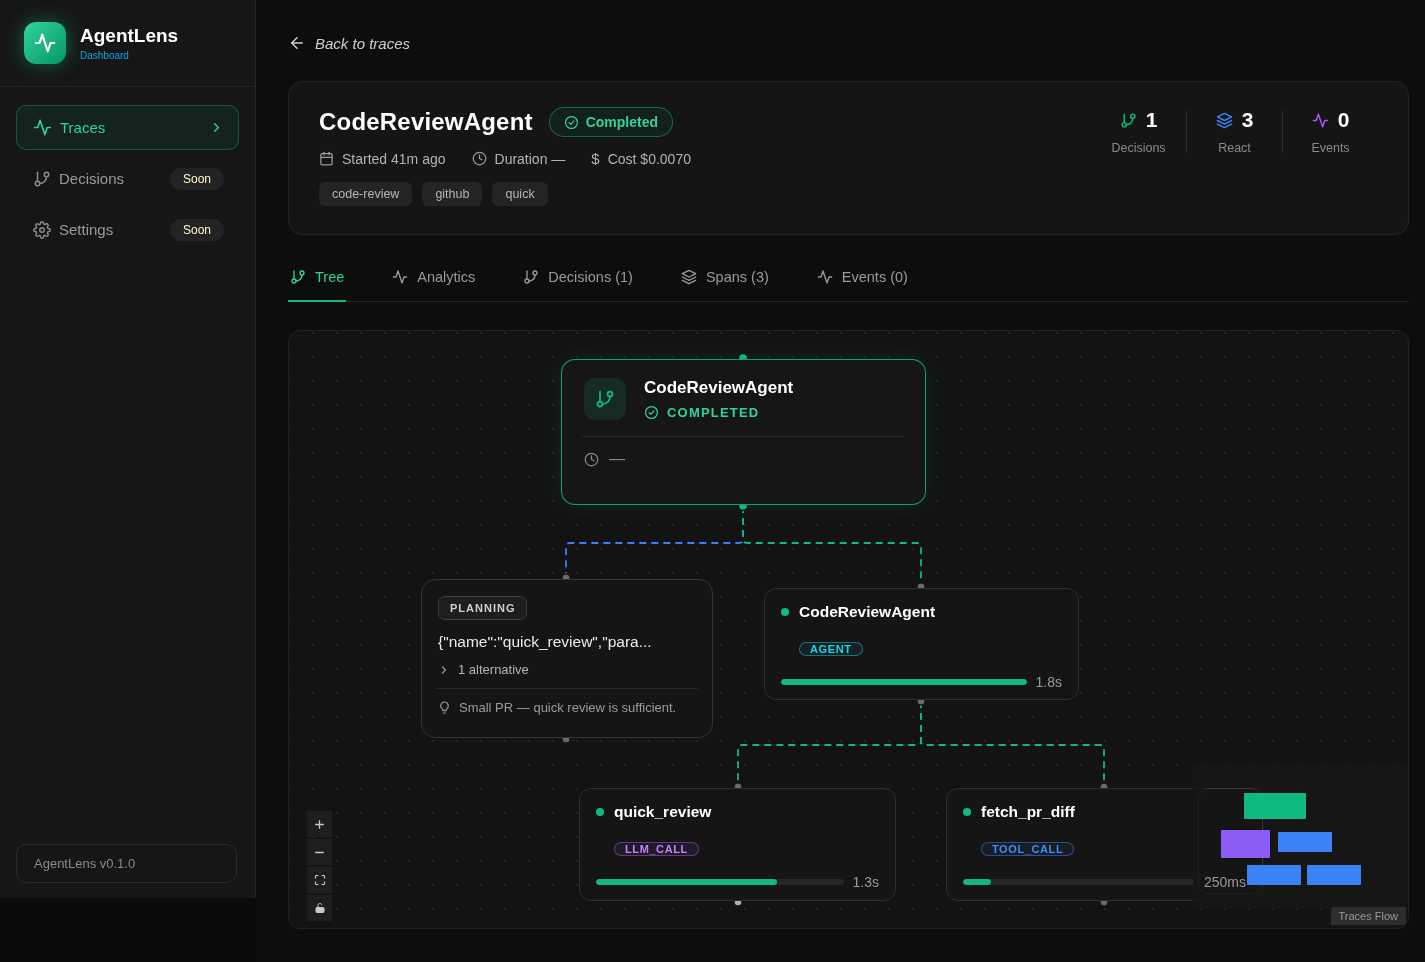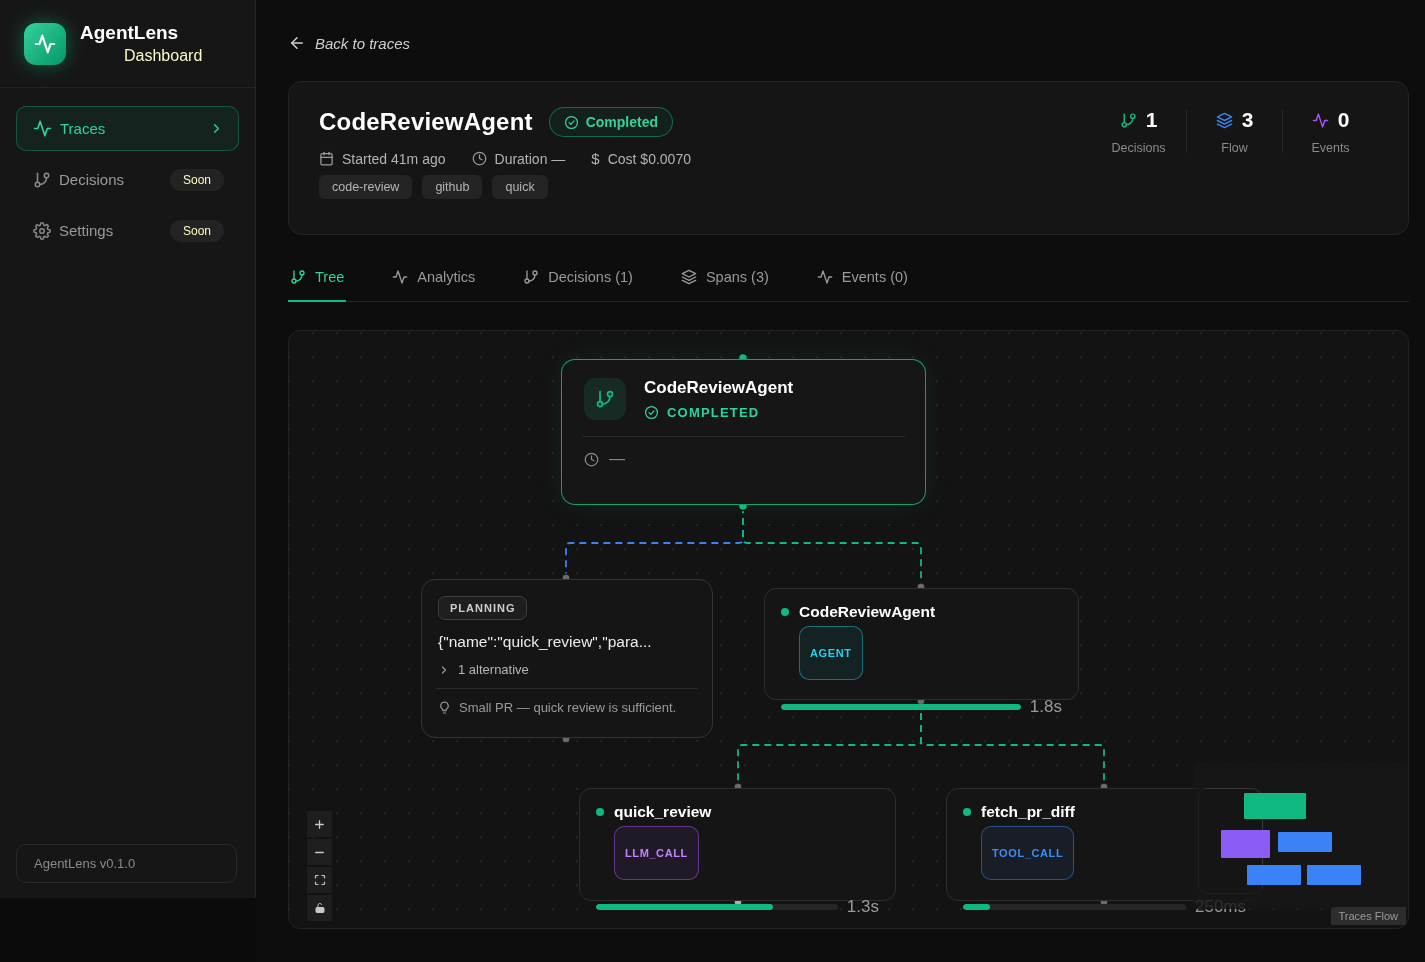--- a/index.html
+++ b/index.html
@@ -10,21 +10,21 @@
   
   .sidebar { position:absolute; left:0; top:0; width:256px; height:898px;
     background:#161616; border-right:1px solid #242424; }
   .sb-header { display:flex; align-items:center; gap:14px; padding:22px 20px 22px 24px;
     border-bottom:1px solid #232323; }
   .logo { width:42px; height:42px; border-radius:12px; flex:0 0 auto;
     background:linear-gradient(135deg,#34d399,#059669);
     box-shadow:0 0 20px rgba(16,185,129,.45);
     display:flex; align-items:center; justify-content:center; }
   .sb-title { font-size:19px; font-weight:bold; color:#fff; }
-  .sb-sub { font-size:16px; color:#fef9c3; margin-top:3px;margin-left:44px; }
+  .sb-sub { font-size:10px; color:#0ea5e9; margin-top:3px; }
   .sb-nav { padding:18px 16px; display:flex; flex-direction:column; gap:6px; }
   .nav-item { display:flex; align-items:center; gap:8px; height:45px; padding:0 14px 0 16px;
     border-radius:10px; font-size:15px; color:#9a9a9a; cursor:pointer; border:1px solid transparent; }
   .nav-item.active { background:rgba(16,185,129,.08); border-color:rgba(16,185,129,.35); color:#2dd4a0; }
   .nav-item .nav-label { flex:1; }
   .soon { background:#232323; color:#fef9c3; font-size:12px; padding:4px 13px; border-radius:999px; }
   .sb-footer { position:absolute; left:16px; right:18px; bottom:15px; border:1px solid #2a2a2a;
     border-radius:10px; padding:11px 17px; font-size:13px; color:#8a8a8a; }
 
   
@@ -35,21 +35,21 @@
   .trace-card { position:absolute; left:32px; top:81px; width:1121px; height:154px;
     background:#151515; border:1px solid #242424; border-radius:14px; padding:25px 30px; }
   .title-row { display:flex; align-items:center; gap:16px; }
   .trace-title { font-size:24px; font-weight:bold; color:#fff; letter-spacing:.2px; }
   .status-pill { display:flex; align-items:center; gap:7px; padding:6px 14px; border-radius:999px;
     border:1px solid rgba(16,185,129,.5); background:rgba(16,185,129,.07);
     color:#34d399; font-size:14px; font-weight:600; }
   .meta-row { display:flex; align-items:center; gap:26px; margin-top:13px;
     font-size:14px; color:#b3b3b3; }
   .meta-item { display:flex; align-items:center; gap:8px; }
-  .tag-row { display:flex; gap:10px; margin-top:8px; }
+  .tag-row { display:flex; gap:10px; margin-top:15px; }
   .tag { background:#242424; color:#b5b5b5; font-size:12.5px; padding:5px 13px; border-radius:6px; }
   .stats { position:absolute; right:30px; top:26px; display:flex; align-items:stretch; }
   .stat { width:95px; text-align:center; }
   .stat-top { display:flex; align-items:center; justify-content:center; gap:9px; }
   .stat-value { font-size:21px; font-weight:bold; color:#fff; }
   .stat-label { margin-top:9px; font-size:12.5px; color:#8a8a8a; }
   .stat-div { width:1px; background:#2a2a2a; margin:2px 0; }
 
   
   .tabbar { position:absolute; left:32px; top:263px; width:1121px; display:flex; gap:44px;
@@ -83,29 +83,29 @@
   .dec-badge { display:inline-block; border:1px solid #3d3d3d; background:#1e1e1e; color:#cfcfcf;
     font-size:11px; font-weight:bold; letter-spacing:1px; padding:5px 11px; border-radius:7px; }
   .dec-json { margin-top:13px; font-size:15.5px; color:#ececec; white-space:nowrap; overflow:hidden; }
   .dec-alt { display:flex; align-items:center; gap:8px; margin-top:11px; font-size:13px; color:#b5b5b5; cursor:pointer; }
   .dec-div { border-top:1px solid #2a2a2a; margin:11px -2px 0 -2px; }
   .dec-reason { display:flex; align-items:center; gap:8px; margin-top:11px; font-size:13px; color:#9a9a9a; }
 
   .span-title-row { display:flex; align-items:center; gap:10px; }
   .span-dot { width:8px; height:8px; border-radius:50%; background:#10b981; flex:0 0 auto; }
   .span-title { font-size:15.5px; font-weight:600; color:#fff; }
-  .span-badge { display:inline-block; margin:5px 0 0 18px; font-size:11px; font-weight:bold;
-    letter-spacing:.6px; padding:20px 10px; border-radius:10px; border:1px solid; }
+  .span-badge { display:inline-block; margin:21px 0 0 18px; font-size:11px; font-weight:bold;
+    letter-spacing:.6px; padding:0 10px; border-radius:10px; border:1px solid; }
   .badge-agent { color:#22d3ee; border-color:rgba(34,211,238,.45); background:rgba(34,211,238,.07); }
   .badge-llm { color:#c084fc; border-color:rgba(168,85,247,.5); background:rgba(168,85,247,.08); }
   .badge-tool { color:#3f8df6; border-color:rgba(59,130,246,.5); background:rgba(59,130,246,.08); }
   .progress-row { display:flex; align-items:center; gap:9px; margin-top:17px; }
   .track { flex:1; height:6px; border-radius:3px; background:#262626; overflow:hidden; }
   .fill { height:100%; border-radius:3px; background:#10b981; }
-  .dur { font-size:17px; color:#9a9a9a; flex:0 0 auto; }
+  .dur { font-size:14px; color:#9a9a9a; flex:0 0 auto; }
   .node-agent { left:475px; top:257px; width:315px; height:112px; }
   .node-llm { left:290px; top:457px; width:317px; height:113px; }
   .node-tool { left:657px; top:457px; width:317px; height:113px; }
 
   
   .controls { position:absolute; left:18px; top:480px; z-index:5; display:flex;
     flex-direction:column; gap:2px; }
   .ctrl-btn { width:25px; height:26px; background:#1e1e1e; display:flex; align-items:center;
     justify-content:center; cursor:pointer; color:#c9c9c9; }
 
@@ -265,21 +265,21 @@
           <div class="stat-top">
             <span>
               <svg width="17" height="17" viewBox="0 0 24 24" fill="none" stroke="#3b82f6" stroke-width="2.1" stroke-linecap="round" stroke-linejoin="round">
                   <polygon points="12 2 2 7 12 12 22 7 12 2"></polygon>
                   <polyline points="2 17 12 22 22 17"></polyline>
                   <polyline points="2 12 12 17 22 12"></polyline>
                 </svg>
             </span>
             <span class="stat-value">3</span>
           </div>
-          <div class="stat-label">Flow</div>
+          <div class="stat-label">React</div>
         </div>
         <div class="stat-div"></div>
         <div class="stat">
           <div class="stat-top">
             <span>
               <svg width="17" height="17" viewBox="0 0 24 24" fill="none" stroke="#a855f7" stroke-width="2.1" stroke-linecap="round" stroke-linejoin="round">
                   <polyline points="22 12 18 12 15 21 9 3 6 12 2 12"></polyline>
                 </svg>
             </span>
             <span class="stat-value">0</span>

